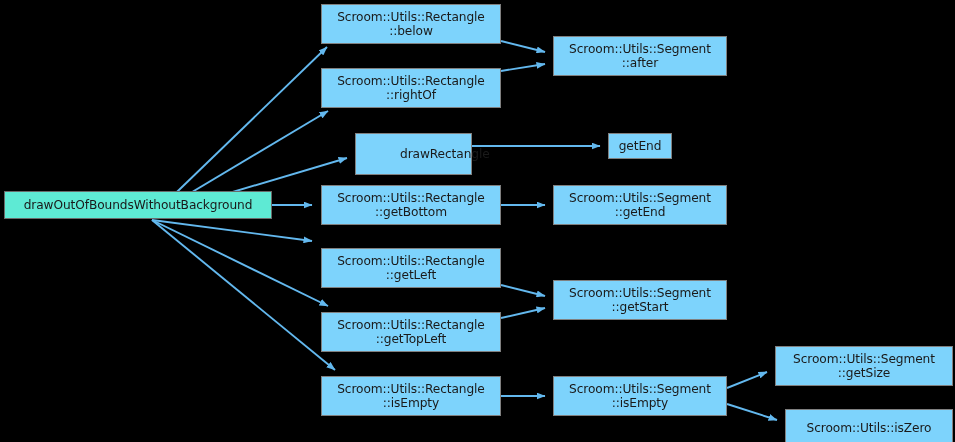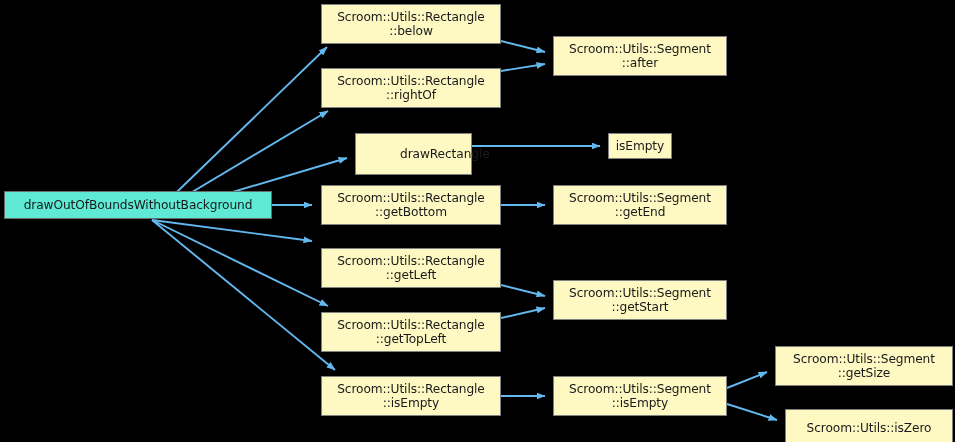--- a/index.html
+++ b/index.html
@@ -11,21 +11,21 @@
     position: relative;
     width: 955px;
     height: 442px;
     background: #000000;
     overflow: hidden;
     font-family: "DejaVu Sans", "Liberation Sans", sans-serif;
   }
   .node {
     position: absolute;
     box-sizing: border-box;
-    background: #fef9c3;
+    background: #7dd3fc;
     border: 1px solid #808080;
     color: #1a1a1a;
     font-size: 12.2px;
     line-height: 14.5px;
     display: flex;
     align-items: center;
     justify-content: center;
     text-align: center;
     white-space: pre-line;
     letter-spacing: -0.1px;
@@ -79,21 +79,21 @@
   </svg>
   <div id="node-layer">
       <div class="node root" style="left: 4px; top: 191px; width: 268px; height: 28px;"><span class="label">drawOutOfBoundsWithoutBackground</span></div>
       <div class="node" style="left: 321px; top: 4px; width: 180px; height: 40px;"><span class="label">Scroom::Utils::Rectangle
 ::below</span></div>
       <div class="node" style="left: 321px; top: 68px; width: 180px; height: 40px;"><span class="label">Scroom::Utils::Rectangle
 ::rightOf</span></div>
       <div class="node" style="left: 553px; top: 36px; width: 174px; height: 40px;"><span class="label">Scroom::Utils::Segment
 ::after</span></div>
       <div class="node" style="left: 355px; top: 133px; width: 117px; height: 42px; padding-left: 44px;"><span class="label">drawRectangle</span></div>
-      <div class="node" style="left: 608px; top: 133px; width: 64px; height: 26px;"><span class="label">isEmpty</span></div>
+      <div class="node" style="left: 608px; top: 133px; width: 64px; height: 26px;"><span class="label">getEnd</span></div>
       <div class="node" style="left: 321px; top: 185px; width: 180px; height: 40px;"><span class="label">Scroom::Utils::Rectangle
 ::getBottom</span></div>
       <div class="node" style="left: 553px; top: 185px; width: 174px; height: 40px;"><span class="label">Scroom::Utils::Segment
 ::getEnd</span></div>
       <div class="node" style="left: 321px; top: 248px; width: 180px; height: 40px;"><span class="label">Scroom::Utils::Rectangle
 ::getLeft</span></div>
       <div class="node" style="left: 321px; top: 312px; width: 180px; height: 40px;"><span class="label">Scroom::Utils::Rectangle
 ::getTopLeft</span></div>
       <div class="node" style="left: 553px; top: 280px; width: 174px; height: 40px;"><span class="label">Scroom::Utils::Segment
 ::getStart</span></div>

